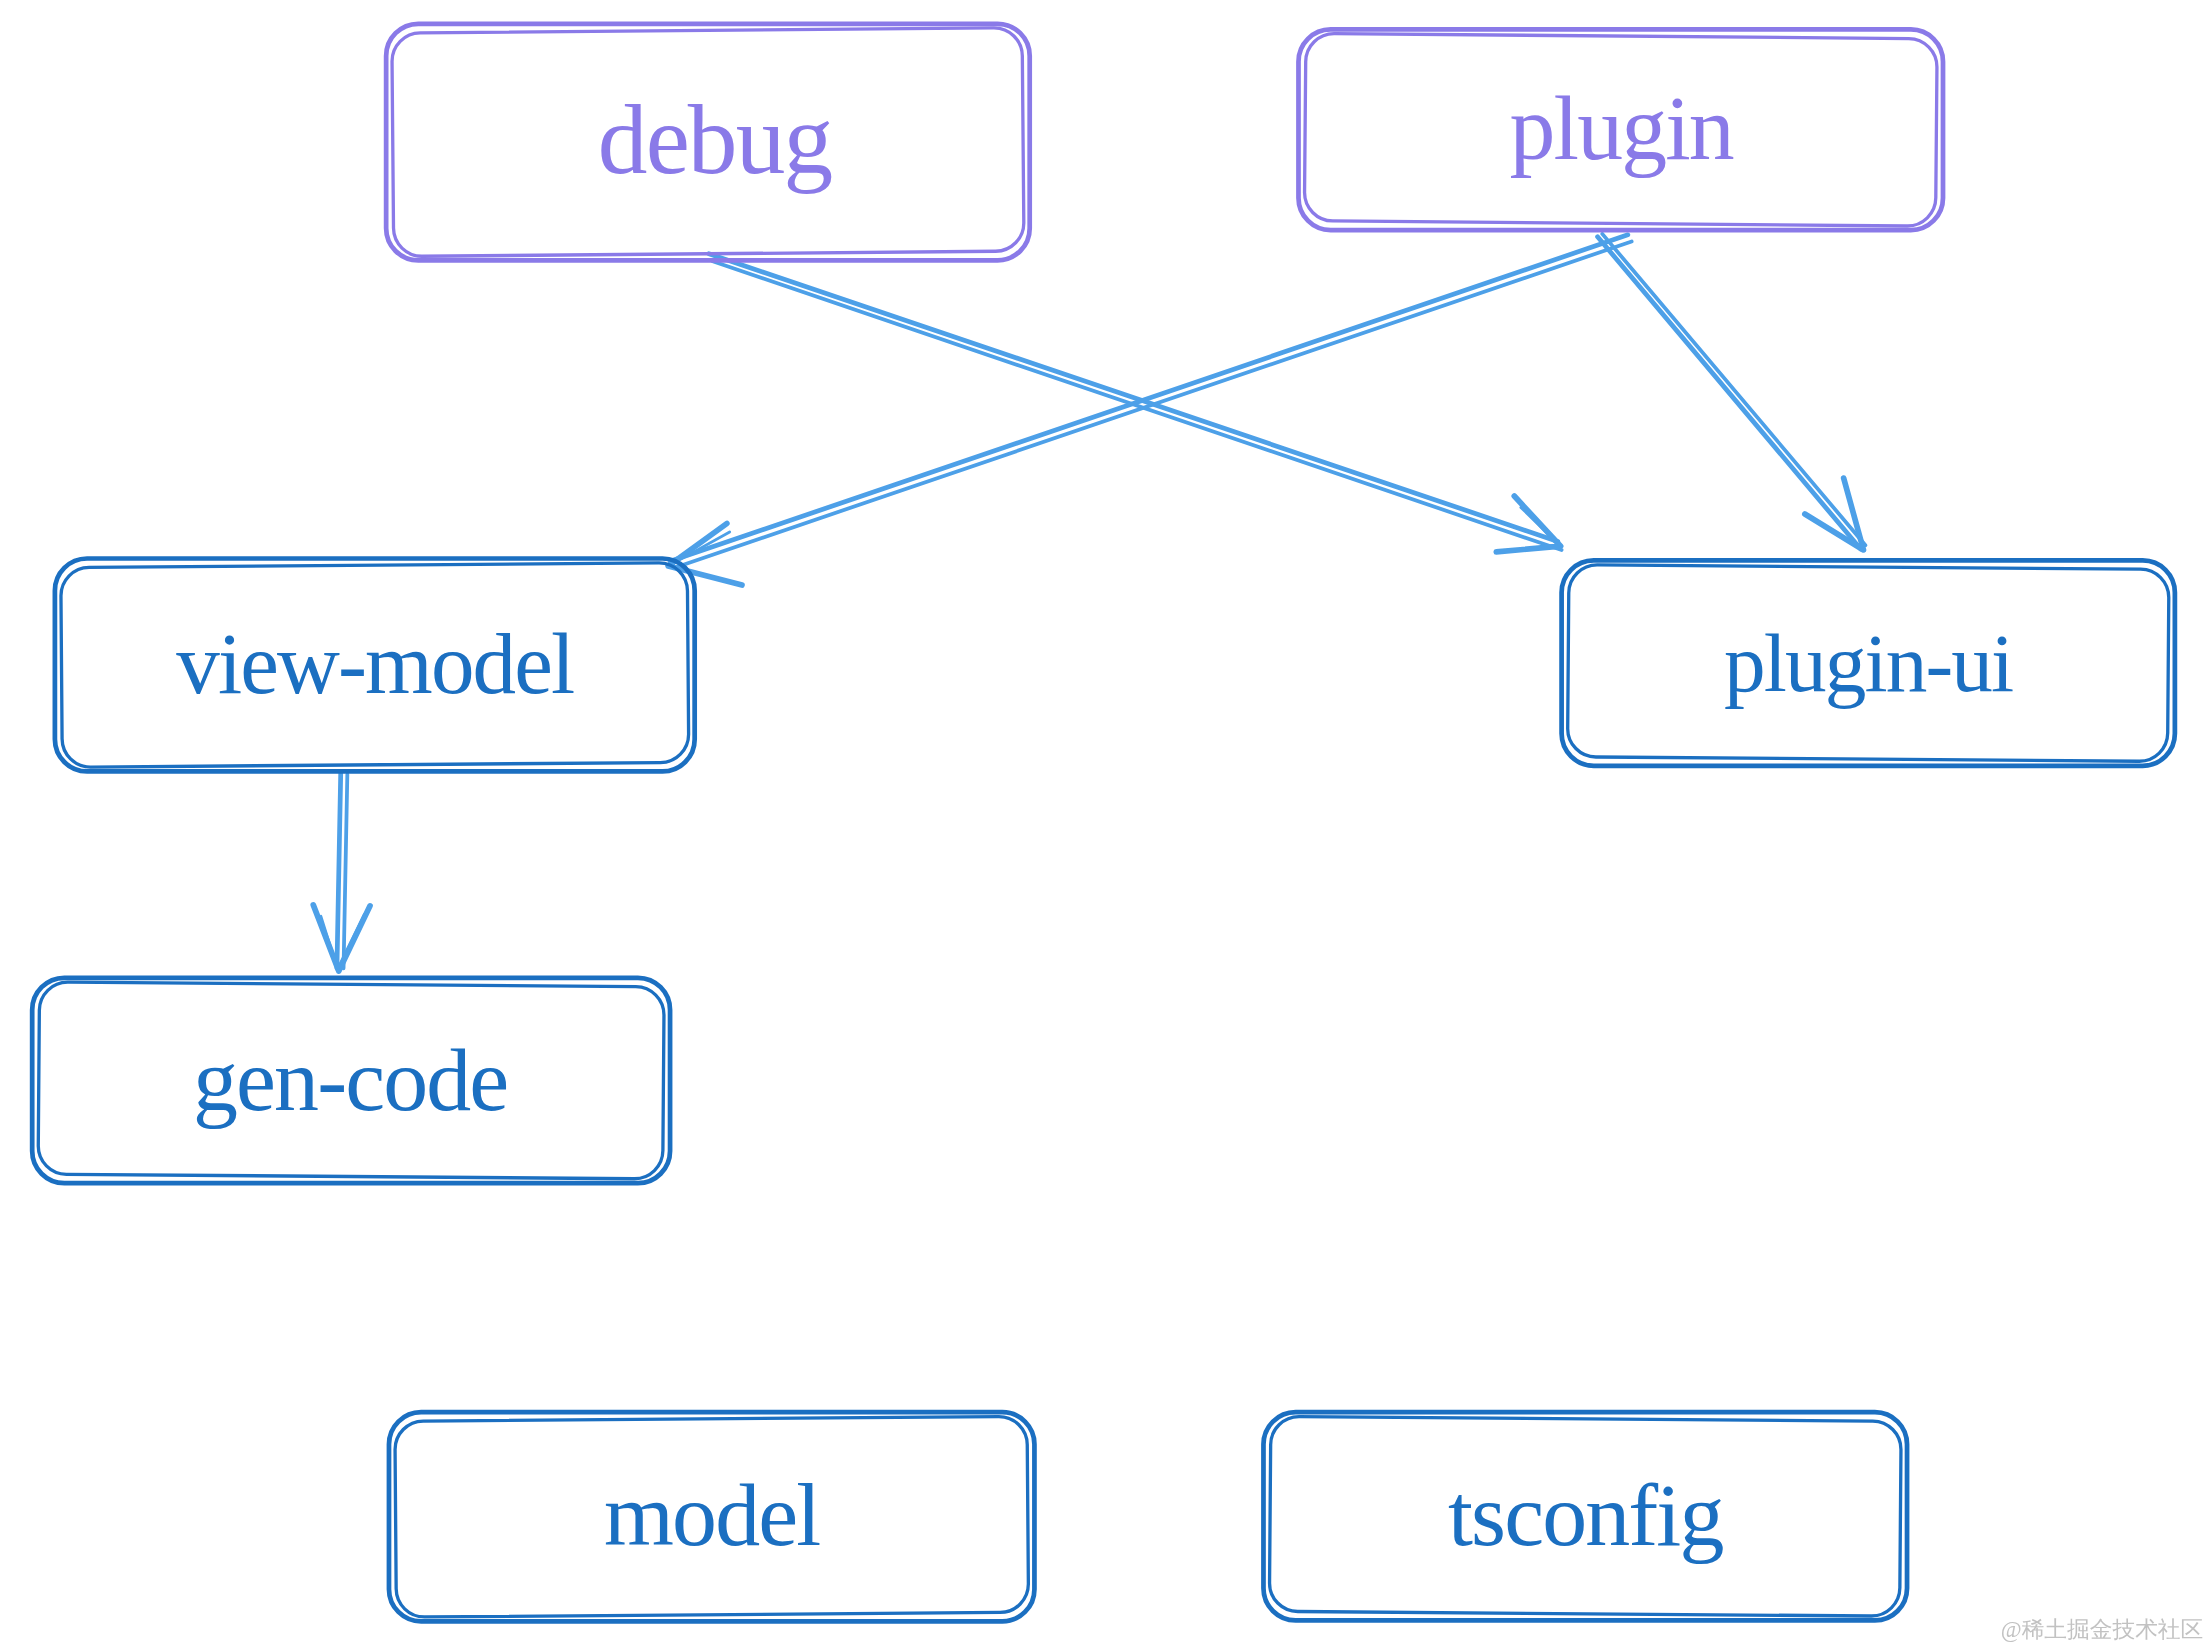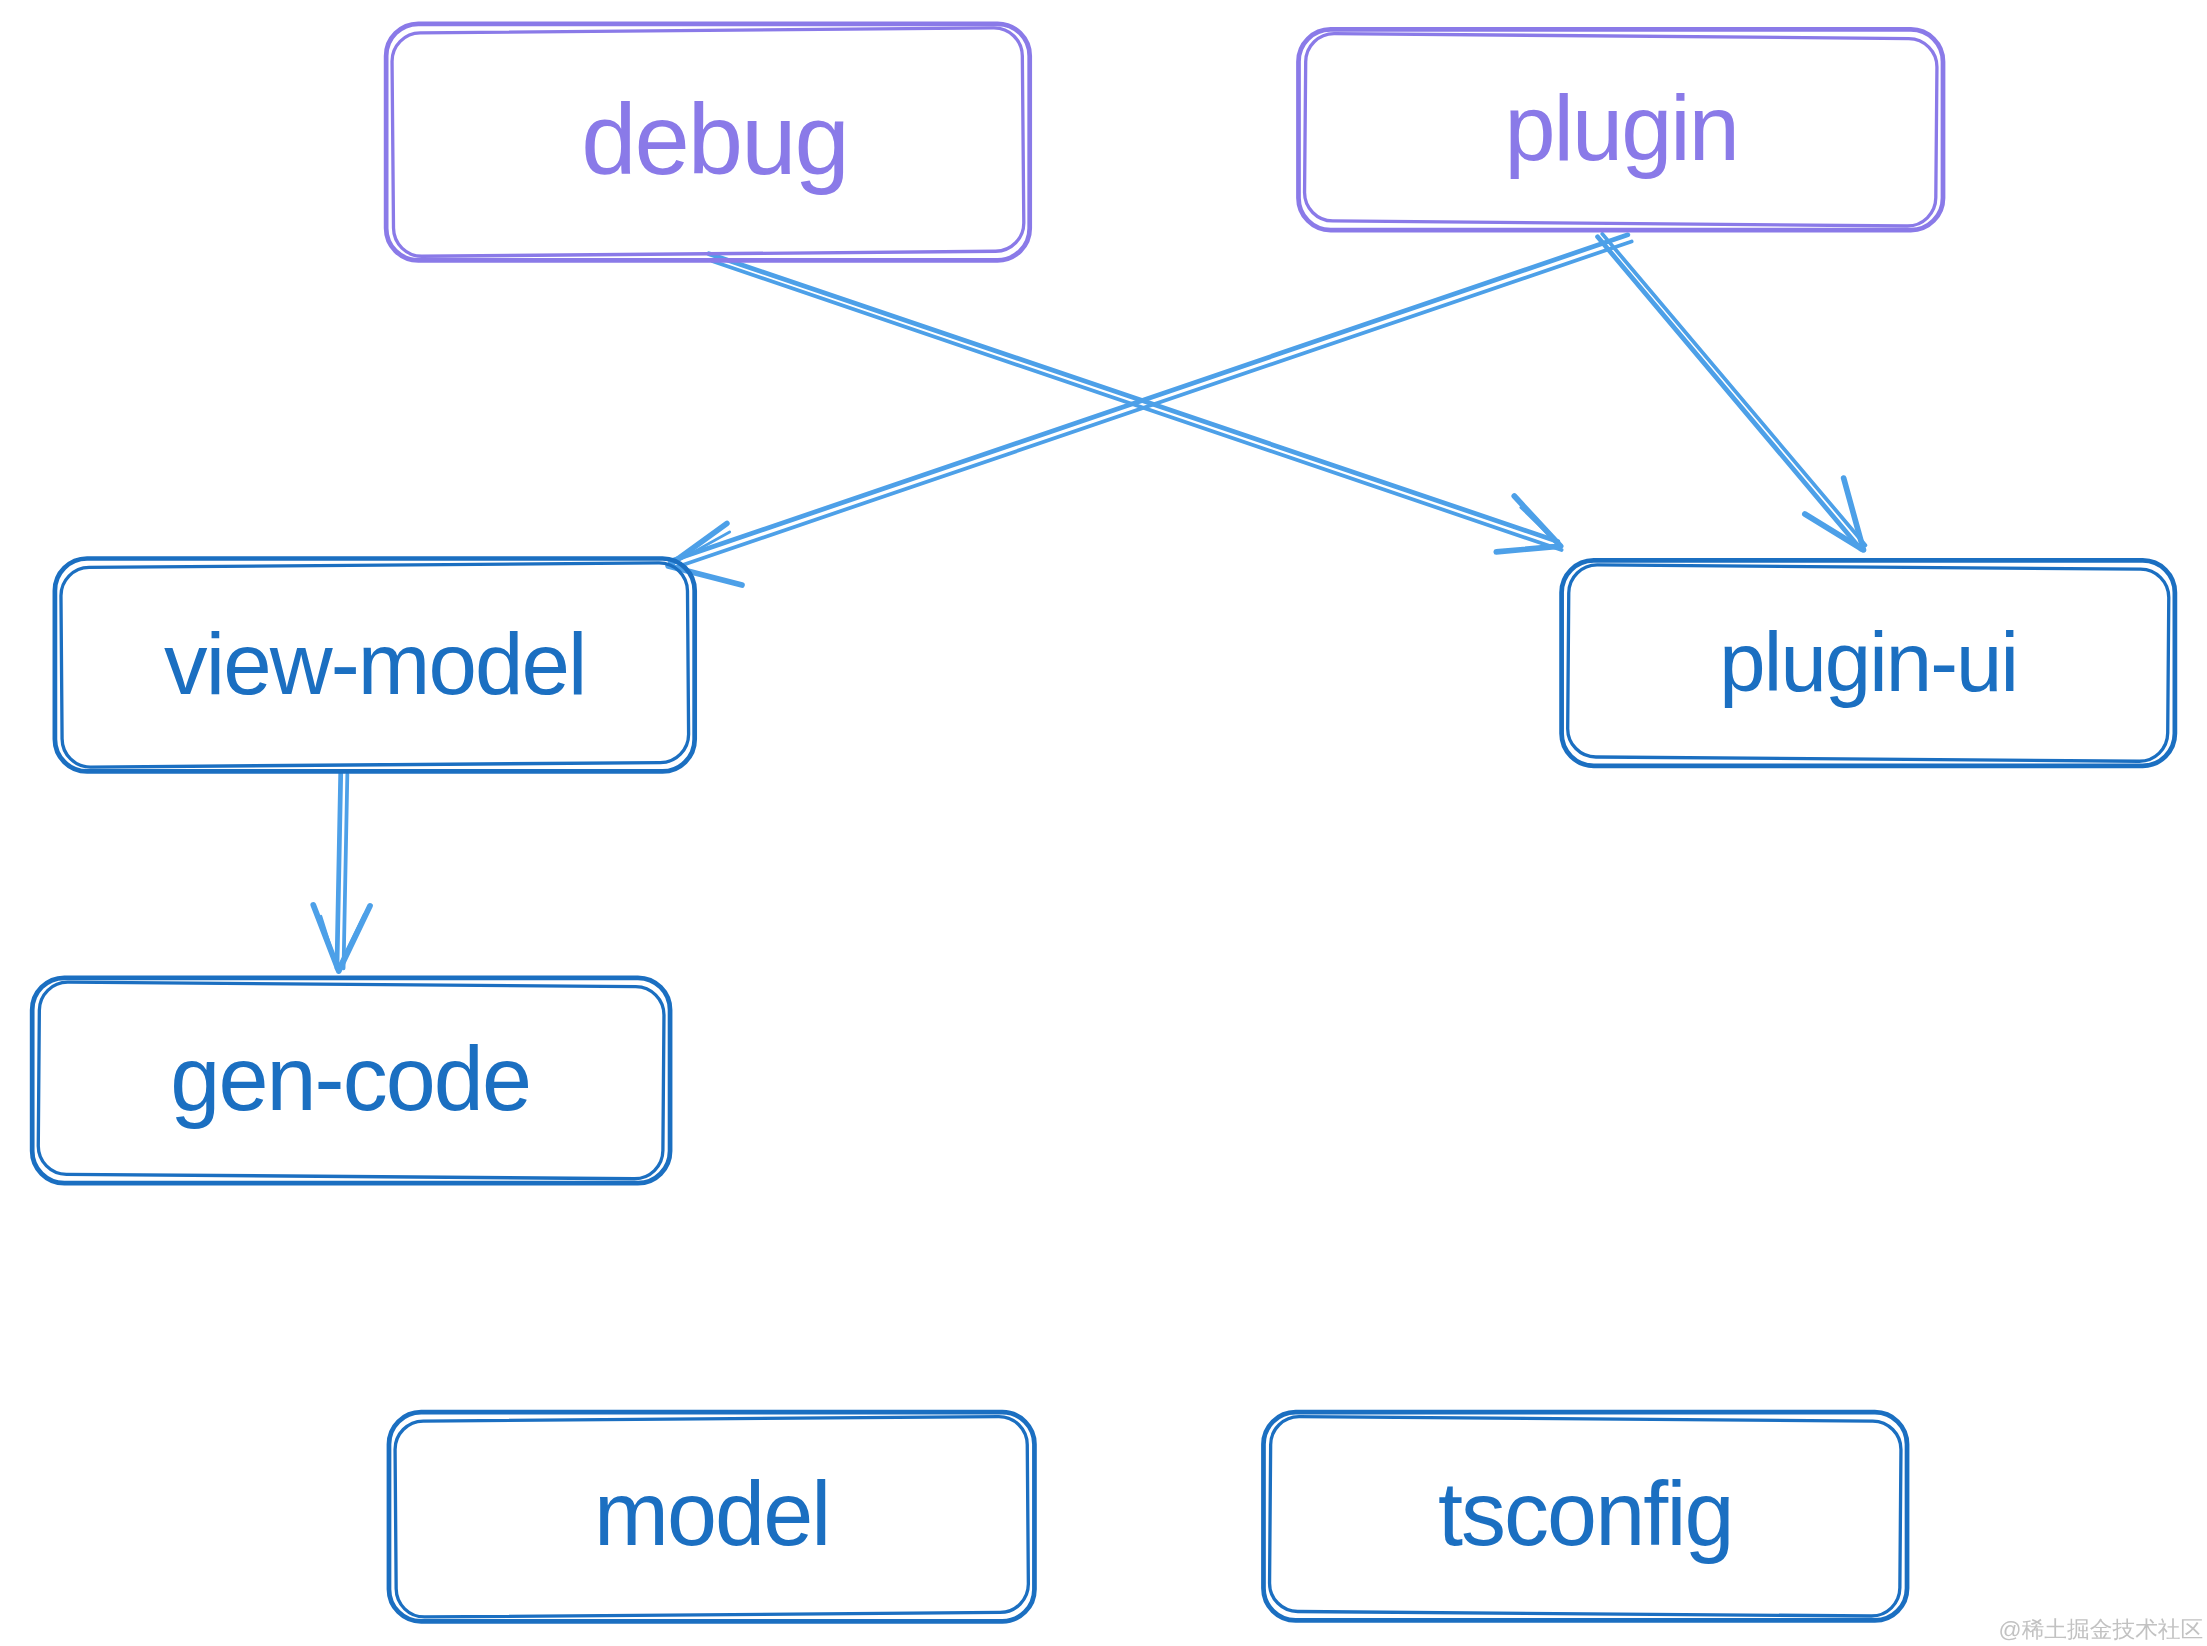--- a/index.html
+++ b/index.html
@@ -5,21 +5,21 @@
   html, body {
     margin: 0;
     padding: 0;
     background: #ffffff;
   }
   .stage {
     position: relative;
     width: 2208px;
     height: 1647px;
     background: #ffffff;
-    font-family: Liberation Sans, sans-serif;
+    font-family: Liberation Serif, serif;
     overflow: hidden;
   }
   .stage svg {
     position: absolute;
     left: 0;
     top: 0;
     width: 2208px;
     height: 1647px;
   }
   .box {

